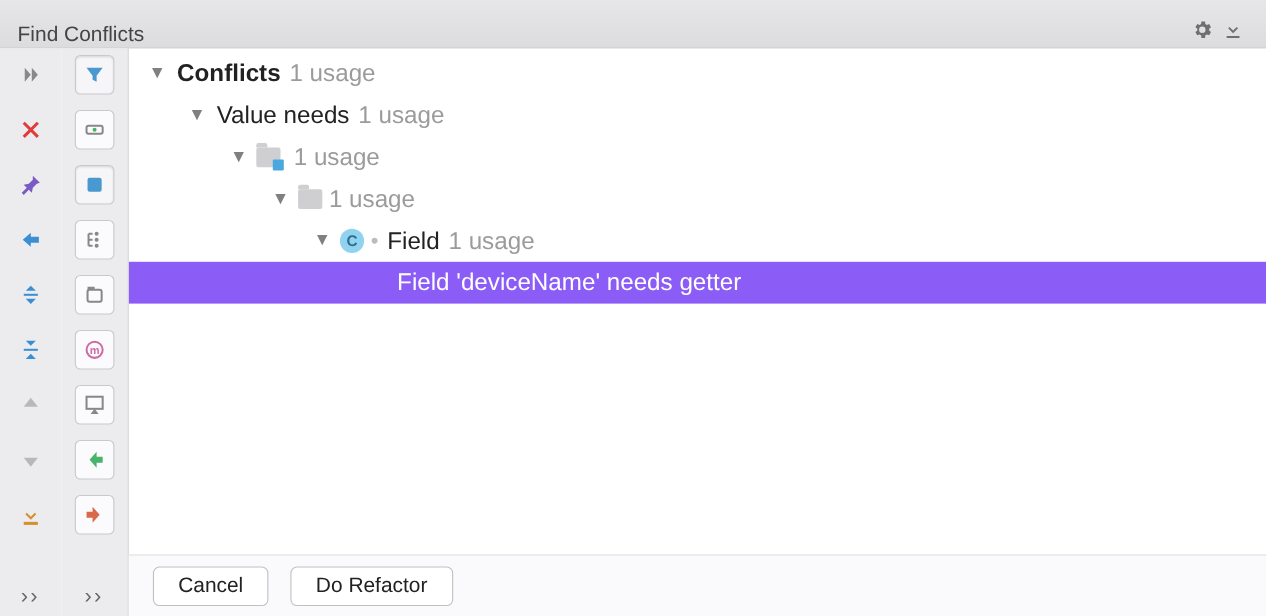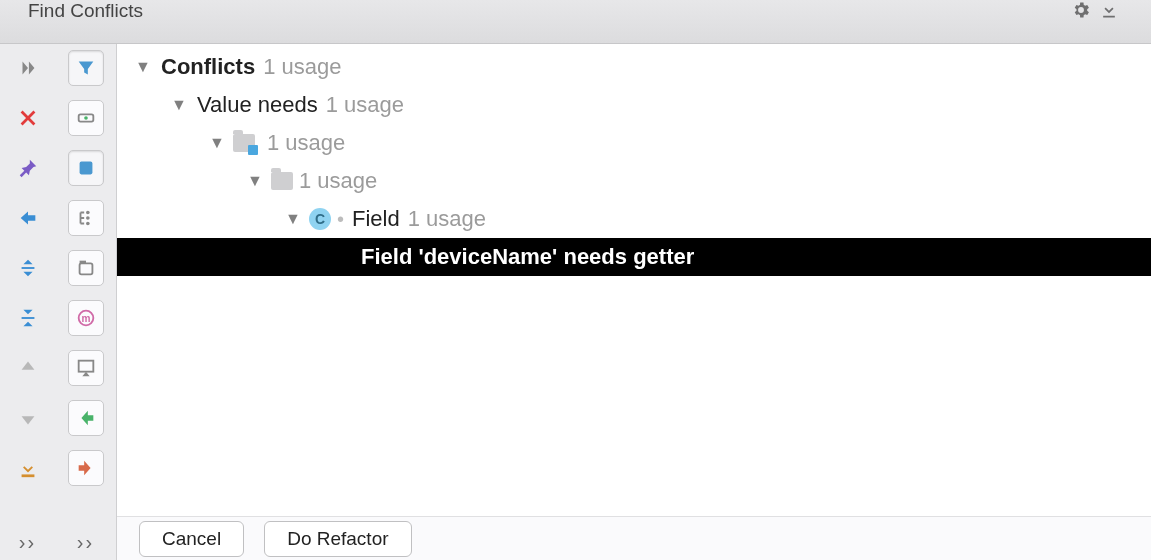--- a/index.html
+++ b/index.html
@@ -1,51 +1,51 @@
 <!DOCTYPE html>
 <html><head>
 <meta charset="utf-8">
 <style>
   * { box-sizing: border-box; }
   html, body { margin:0; padding:0; font-family: -apple-system, "Helvetica Neue", Helvetica, Arial, sans-serif; font-size:18px; color:#333; }
   body { width:1151px; height:560px; background:#fff; overflow:hidden; }
 
-  .header { height:44px; background:linear-gradient(#e7e7e9,#dcdcde); display:flex; align-items:flex-start; padding:0 28px; font-size:19px; color:#444; border-bottom:1px solid #c7c7c9; }
+  .header { height:44px; background:linear-gradient(#e7e7e9,#dcdcde); display:flex; align-items:flex-end; padding:0 16px; font-size:19px; color:#444; border-bottom:1px solid #c7c7c9; }
   .header .title { flex:1; }
   .header .hdr-icon { width:28px; text-align:center; color:#666; cursor:pointer; }
 
   .content { position:absolute; top:44px; bottom:0; left:0; right:0; display:flex; }
 
   .toolcol { width:56px; background:#ececee; border-right:1px solid transparent; display:flex; flex-direction:column; align-items:center; padding-top:6px; gap:14px; }
   .toolcol.col2 { width:60px; }
   .tool { width:36px; height:36px; display:flex; align-items:center; justify-content:center; border-radius:5px; border:1px solid transparent; }
   .tool.pressed { background:#f6f6f8; border:1px solid #c9c9cb; box-shadow: inset 0 1px 2px rgba(0,0,0,.12); }
   .tool.btn { background:#fbfbfd; border:1px solid #c9c9cb; }
   .tool svg { display:block; }
   .toolcol .spacer { flex:1; }
   .toolcol .more { height:36px; color:#666; font-size:20px; letter-spacing:2px; cursor:pointer; display:flex; align-items:center; }
 
   .main { flex:1; display:flex; flex-direction:column; border-left:1px solid #cfcfd1; }
   .tree { flex:1; overflow:auto; font-size:22px; color:#222; padding-top:4px; }
   .row { display:flex; align-items:center; height:38px; }
-  .row.sel { background:#000000; color:#fff;font-weight:bold; }
+  .row.sel { background:#8b5cf6; color:#fff; }
   .indent { display:inline-block; }
   .arrow { width:24px; text-align:center; color:#808080; font-size:16px; }
   .label { white-space:nowrap; }
   .bold { font-weight:700; }
   .hint { color:#9b9b9b; margin-left:8px; }
   .iconwrap { width:30px; display:flex; align-items:center; justify-content:center; }
   .iconcircle { width:22px; height:22px; border-radius:50%; display:flex; align-items:center; justify-content:center; font-size:14px; font-weight:600; }
   .c-class { background:#8fd3f1; color:#2f6d88; }
   .dot { color:#bcbcbc; font-size:20px; margin:0 8px 0 2px; }
   .folder { width:22px; height:18px; background:#cfcfd1; border-radius:2px; position:relative; }
   .folder:before { content:""; position:absolute; top:-4px; left:0; width:10px; height:4px; background:#cfcfd1; border-radius:2px 2px 0 0; }
   .folder.module:after { content:""; position:absolute; right:-3px; bottom:-3px; width:10px; height:10px; background:#4aa7df; border-radius:1px; }
 
-  .footer { height:44px; background:#fafafc; border-top:1px solid #e0e0e2; display:flex; align-items:center; padding-left:22px; gap:20px; }
+  .footer { height:56px; background:#fafafc; border-top:1px solid #e0e0e2; display:flex; align-items:center; padding-left:22px; gap:20px; }
   .btnf { height:36px; padding:0 22px; background:#fff; border:1px solid #c0c0c2; border-radius:6px; font-size:19px; color:#222; cursor:pointer; }
 </style>
 </head>
 <body>
 
 <div class="header">
   <span class="title">Find Conflicts</span>
   <span class="hdr-icon">
     <svg width="20" height="20" viewBox="0 0 24 24">
         <path fill="#6f6f70" d="M19.4 13a7.5 7.5 0 000-2l2.1-1.6-2-3.5-2.5 1a7.4 7.4 0 00-1.7-1L15 3h-4l-.3 2.9a7.4 7.4 0 00-1.7 1l-2.5-1-2 3.5L6.6 11a7.5 7.5 0 000 2l-2.1 1.6 2 3.5 2.5-1a7.4 7.4 0 001.7 1L11 21h4l.3-2.9a7.4 7.4 0 001.7-1l2.5 1 2-3.5zM12 15.5A3.5 3.5 0 1115.5 12 3.5 3.5 0 0112 15.5z"></path>

